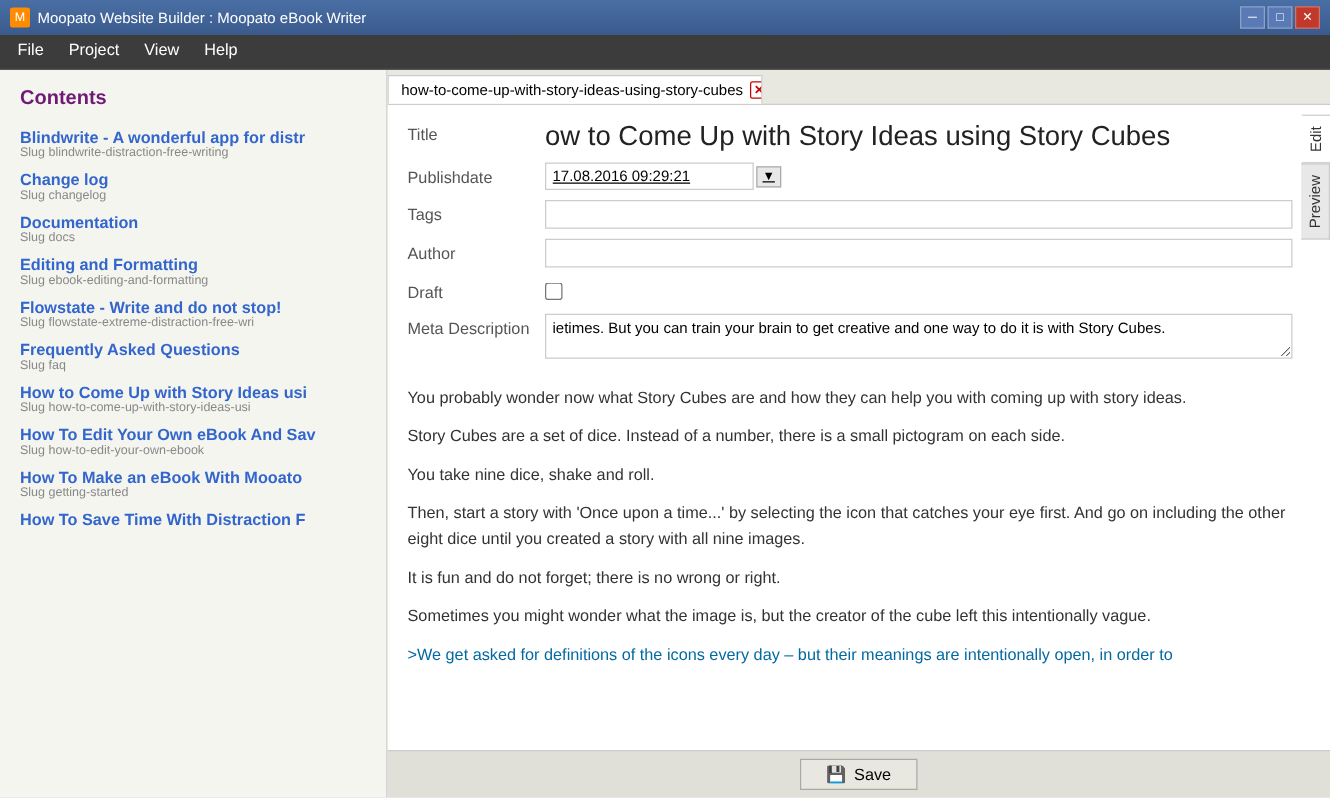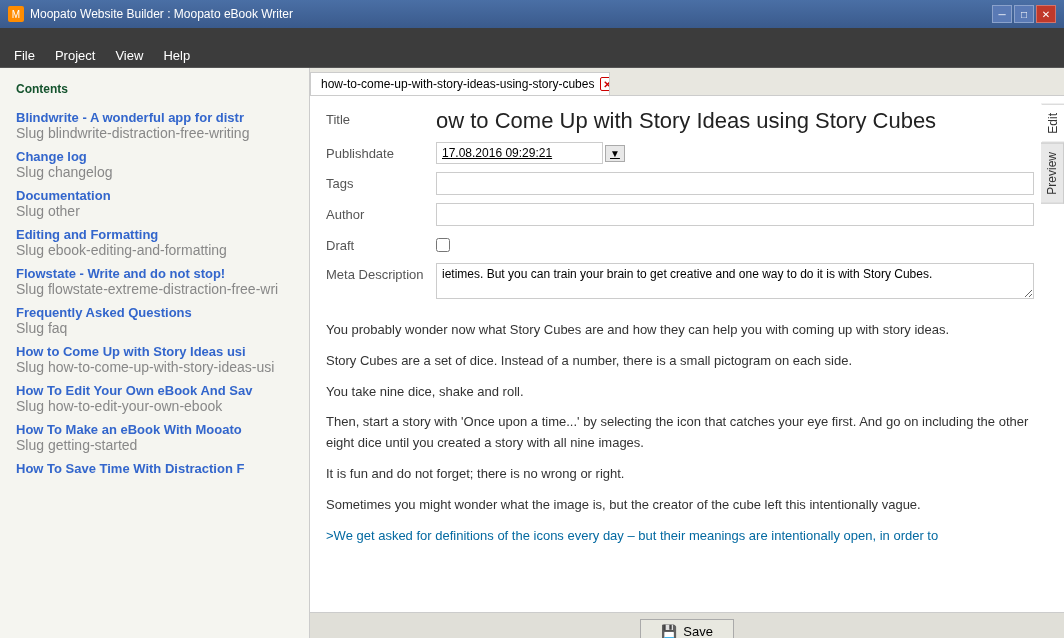--- a/index.html
+++ b/index.html
@@ -48,23 +48,23 @@
       justify-content: center;
       font-size: 10px;
     }
     .title-btn.close-btn {
       background: #c0392b;
     }
 
     
     .menu-bar {
       background: #3c3c3c;
-      height: 40px;
-      display: flex;
-      align-items: flex-end;
+      height: 28px;
+      display: flex;
+      align-items: flex-start;
       padding: 0 4px;
       border-bottom: 1px solid #555;
     }
     .menu-item {
       color: white;
       padding: 4px 10px;
       cursor: pointer;
       font-size: 13px;
     }
 
@@ -78,42 +78,42 @@
     
     .sidebar {
       width: 310px;
       background: #f5f5f0;
       border-right: 1px solid #ccc;
       overflow-y: auto;
       padding: 10px 0;
       flex-shrink: 0;
     }
     .sidebar-title {
-      font-size: 12px;
+      font-size: 16px;
       font-weight: bold;
-      color: #14532d;
+      color: #701a75;
       padding: 4px 16px 10px 16px;
     }
     .sidebar-item {
       padding: 4px 16px;
       cursor: pointer;
     }
     .sidebar-item-title {
       color: #3366cc;
       font-size: 13px;
       text-decoration: none;
       display: block;
       white-space: nowrap;
       overflow: hidden;
       text-overflow: ellipsis;
       font-weight: bold;
     }
     .sidebar-item-slug {
       color: #888;
-      font-size: 14px;
+      font-size: 10px;
       display: block;
     }
 
     
     .content-area {
       flex: 1;
       display: flex;
       flex-direction: column;
       overflow: hidden;
       position: relative;
@@ -327,21 +327,21 @@
       <span class="sidebar-item-slug">Slug blindwrite-distraction-free-writing</span>
     </div>
 
     <div class="sidebar-item">
       <span class="sidebar-item-title">Change log</span>
       <span class="sidebar-item-slug">Slug changelog</span>
     </div>
 
     <div class="sidebar-item">
       <span class="sidebar-item-title">Documentation</span>
-      <span class="sidebar-item-slug">Slug other</span>
+      <span class="sidebar-item-slug">Slug docs</span>
     </div>
 
     <div class="sidebar-item">
       <span class="sidebar-item-title">Editing and Formatting</span>
       <span class="sidebar-item-slug">Slug ebook-editing-and-formatting</span>
     </div>
 
     <div class="sidebar-item">
       <span class="sidebar-item-title">Flowstate - Write and do not stop!</span>
       <span class="sidebar-item-slug">Slug flowstate-extreme-distraction-free-wri</span>

